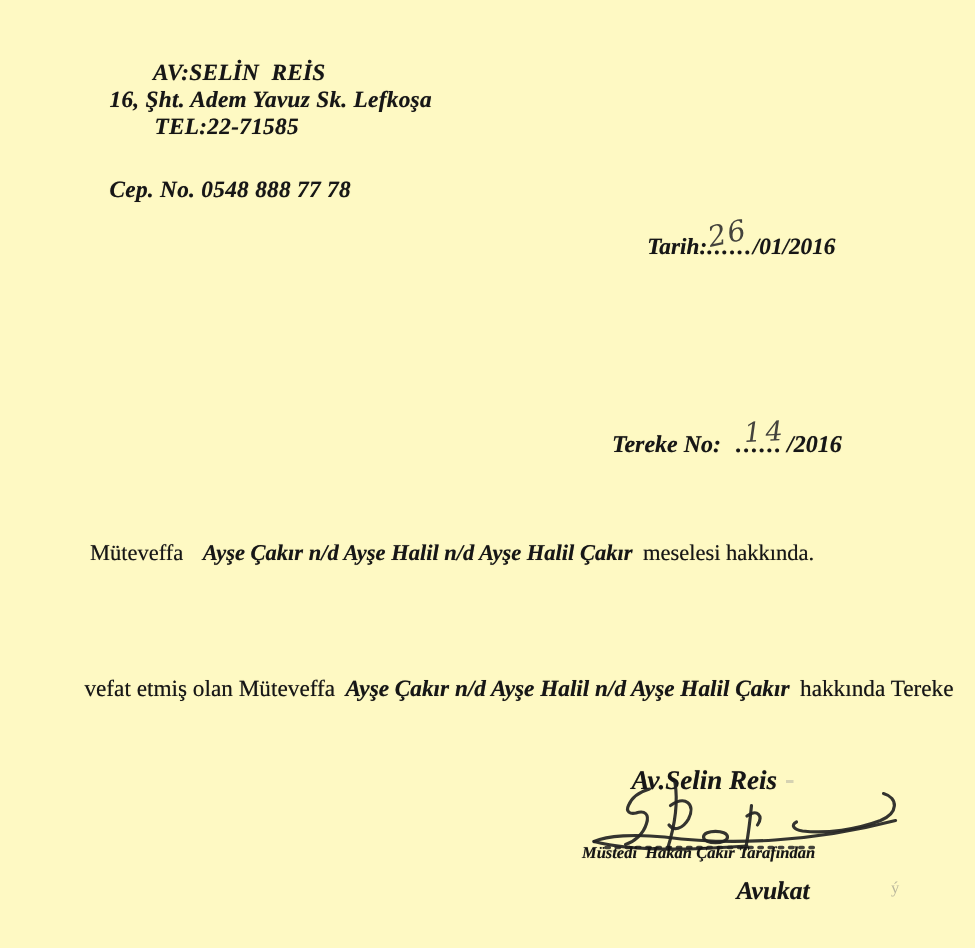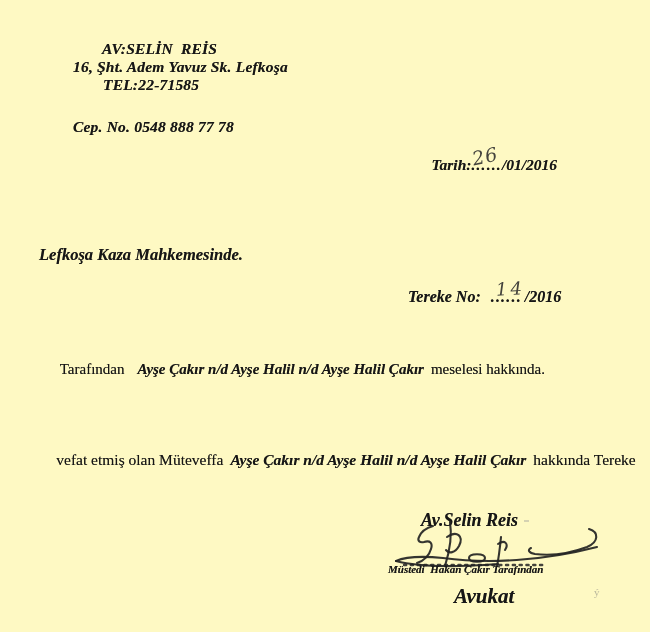--- a/index.html
+++ b/index.html
@@ -53,21 +53,21 @@
     opacity: 0.28;
     font-size: 12px;
     margin: 0 3px 0 2px;
     text-shadow: none;
     color: #555;
   }
 
   
   .signatory { font-size: 18px; }
   .applicant { font-size: 11px; }
-  .avukat    { font-size: 21px; }
+  .avukat    { font-size: 17px; margin-left: 37px; }
 
   .sig-svg { position: absolute; left: 393px; top: 519px; }
   .sig-svg path { fill: none; stroke: #232323; stroke-width: 2.1; stroke-linecap: round; opacity: 0.92; }
   .sig-svg .dotline { stroke-width: 2.4; stroke-dasharray: 2.2 4.6; opacity: 0.85; }
 
   .artifact {
     position: absolute;
     color: #777;
     text-shadow: none;
     font-size: 11px;
@@ -84,29 +84,28 @@
   <div class="abs lh bi" style="left:102px; top:40px;">AV:SELİN  REİS</div>
   <div class="abs lh bi" style="left:73px; top:58px;">16, Şht. Adem Yavuz Sk. Lefkoşa</div>
   <div class="abs lh bi" style="left:103px; top:76px;">TEL:22-71585</div>
   <div class="abs lh bi" style="left:73px; top:94px;margin-top:24px;">Cep. No. 0548 888 77 78</div>
 
   <div class="abs field bi" style="left:416px; top:138px;">
     <span>Tarih:</span><span class="dotbox"><span class="dots">......</span><span class="handwriting hw-day">26</span></span><span>/01/2016</span>
   </div>
 
   <div class="abs" style="left:39px; top:209px;">
-    <div class="court-line bi">Lefkoşa Kaza Mahkemesinde.</div>
   </div>
 
   <div class="abs field-case bi" style="left:392px; top:270px;">
     <span>Tereke No:</span><span style="display:inline-block; width:10px;"></span><span class="dotbox"><span class="dots">.....</span><span class="handwriting hw-case">14</span></span><span>. /2016</span>
   </div>
 
   <div class="abs subject" style="left:45px; top:344px;">
-    <span>Tarafından</span><span class="bi name">Ayşe Çakır n/d Ayşe Halil n/d Ayşe Halil Çakır</span><span>meselesi hakkında.</span>
+    <span>Müteveffa</span><span class="bi name">Ayşe Çakır n/d Ayşe Halil n/d Ayşe Halil Çakır</span><span>meselesi hakkında.</span>
   </div>
 
   <div class="abs body-block" style="left:33px; top:389px;">
     <div class="body-line">
       <span>vefat etmiş olan Müteveffa</span><span class="bi body-name">Ayşe Çakır n/d Ayşe Halil n/d Ayşe Halil Çakır</span><span>hakkında Tereke</span>
     </div>
     
     
   </div>
 

